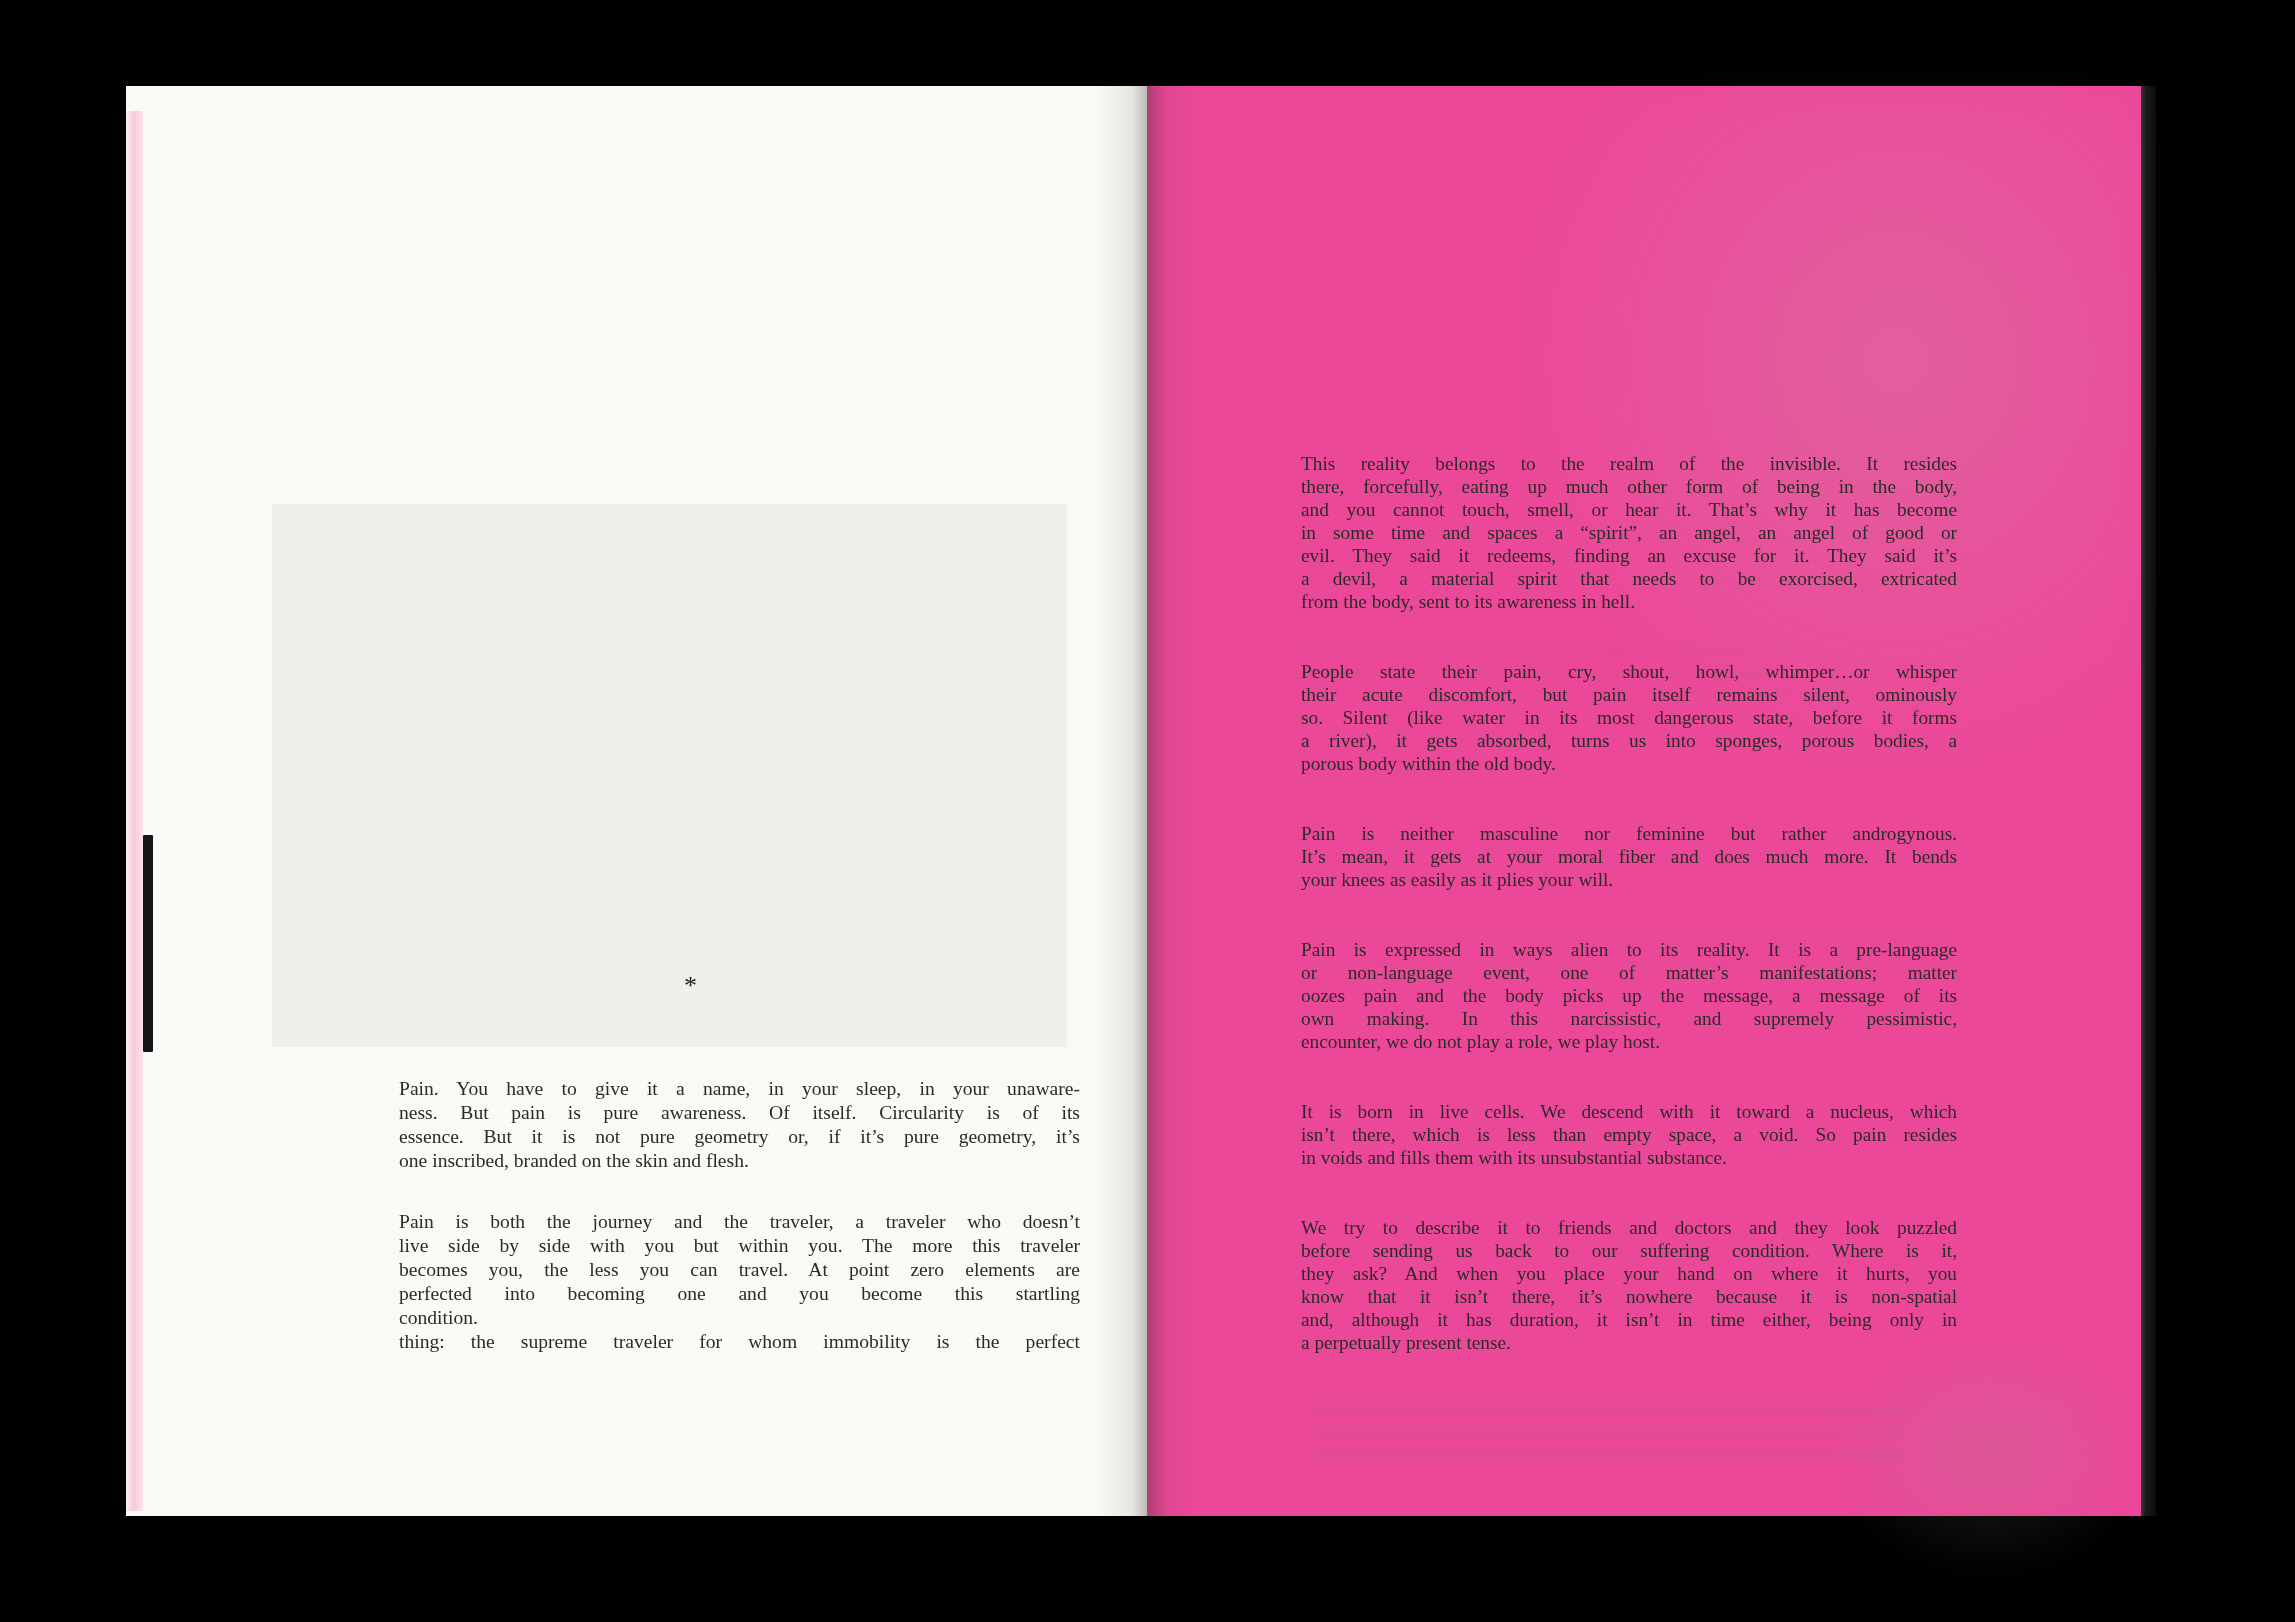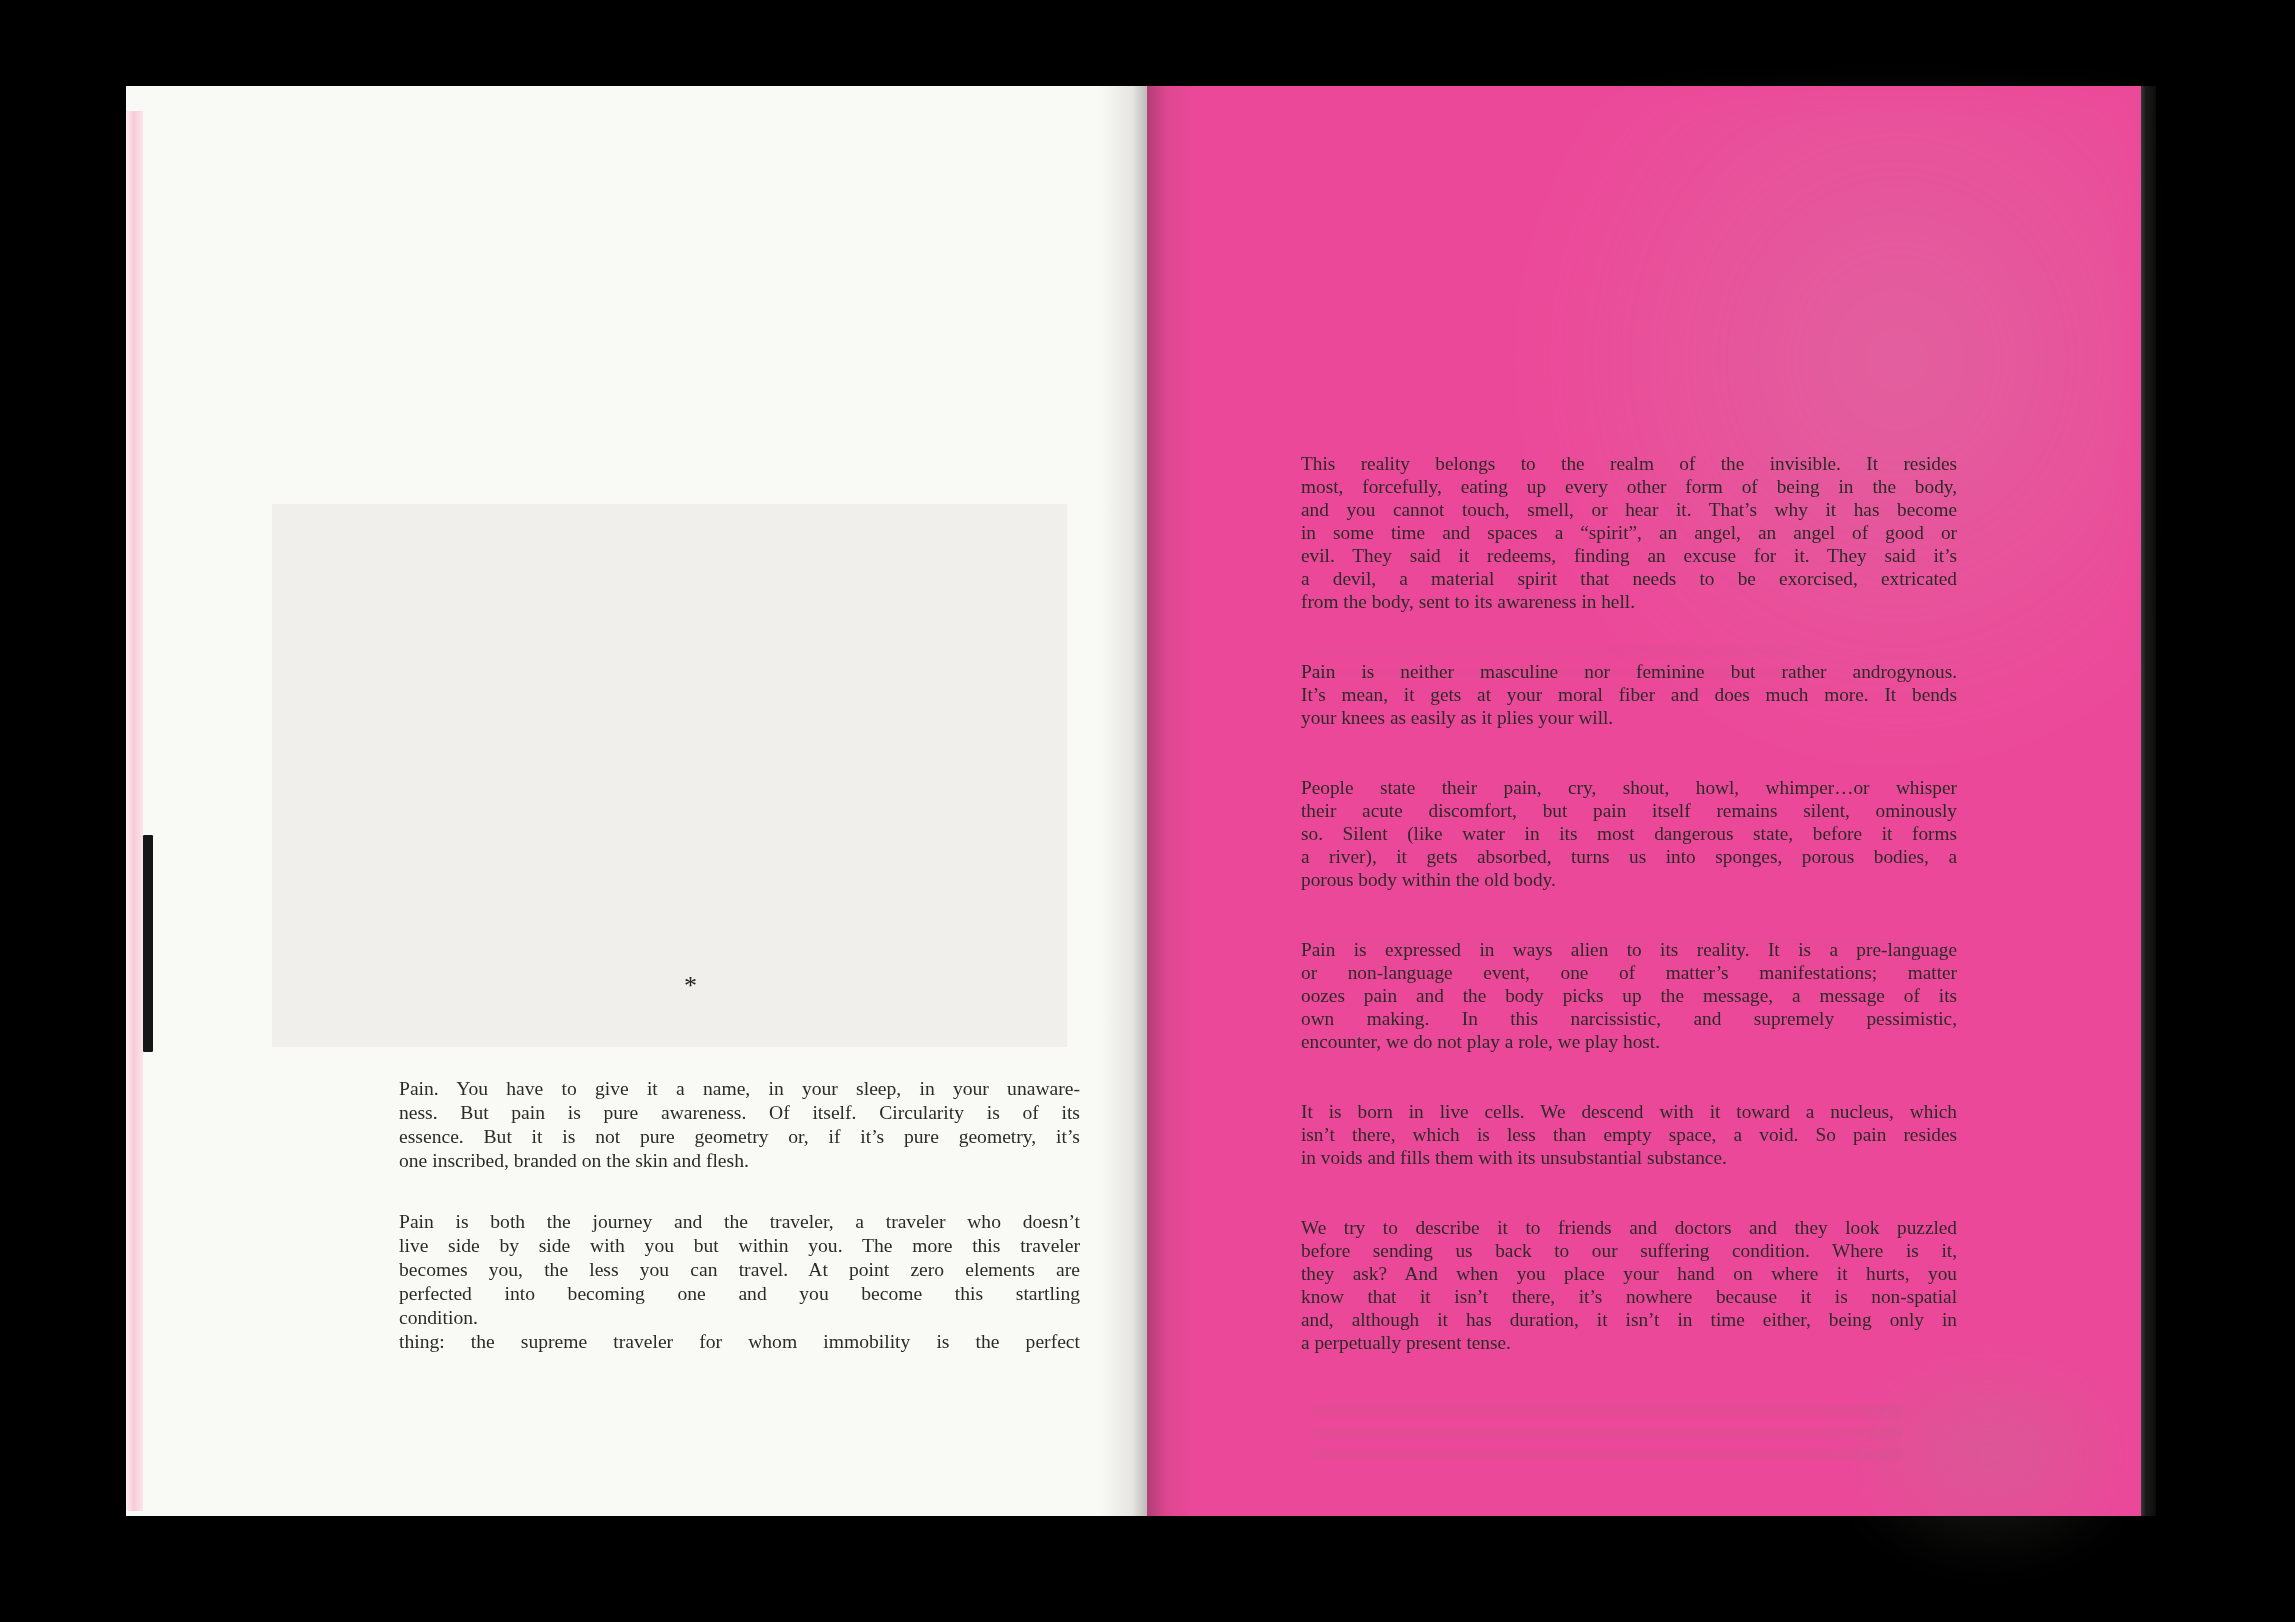--- a/index.html
+++ b/index.html
@@ -93,38 +93,38 @@
     <div class="page page-right">
       <div class="ghost-blob"></div>
       <div class="ghost-strip ghost-1"></div>
       <div class="ghost-strip ghost-2"></div>
       <div class="ghost-strip ghost-3"></div>
       <div class="ghost-smudge"></div>
 
       <div class="textcol textcol-right">
           <div class="para">
             <div class="line">This reality belongs to the realm of the invisible. It resides</div>
-            <div class="line">most, forcefully, eating up every other form of being in the body,</div>
+            <div class="line">there, forcefully, eating up much other form of being in the body,</div>
             <div class="line">and you cannot touch, smell, or hear it. That’s why it has become</div>
             <div class="line">in some time and spaces a “spirit”, an angel, an angel of good or</div>
             <div class="line">evil. They said it redeems, finding an excuse for it. They said it’s</div>
             <div class="line">a devil, a material spirit that needs to be exorcised, extricated</div>
             <div class="line last">from the body, sent to its awareness in hell.</div>
           </div>
           <div class="para">
-            <div class="line">Pain is neither masculine nor feminine but rather androgynous.</div>
-            <div class="line">It’s mean, it gets at your moral fiber and does much more. It bends</div>
-            <div class="line last">your knees as easily as it plies your will.</div>
-          </div>
-          <div class="para">
             <div class="line">People state their pain, cry, shout, howl, whimper…or whisper</div>
             <div class="line">their acute discomfort, but pain itself remains silent, ominously</div>
             <div class="line">so. Silent (like water in its most dangerous state, before it forms</div>
             <div class="line">a river), it gets absorbed, turns us into sponges, porous bodies, a</div>
             <div class="line last">porous body within the old body.</div>
+          </div>
+          <div class="para">
+            <div class="line">Pain is neither masculine nor feminine but rather androgynous.</div>
+            <div class="line">It’s mean, it gets at your moral fiber and does much more. It bends</div>
+            <div class="line last">your knees as easily as it plies your will.</div>
           </div>
           <div class="para">
             <div class="line">Pain is expressed in ways alien to its reality. It is a pre-language</div>
             <div class="line">or non-language event, one of matter’s manifestations; matter</div>
             <div class="line">oozes pain and the body picks up the message, a message of its</div>
             <div class="line">own making. In this narcissistic, and supremely pessimistic,</div>
             <div class="line last">encounter, we do not play a role, we play host.</div>
           </div>
           <div class="para">
             <div class="line">It is born in live cells. We descend with it toward a nucleus, which</div>

